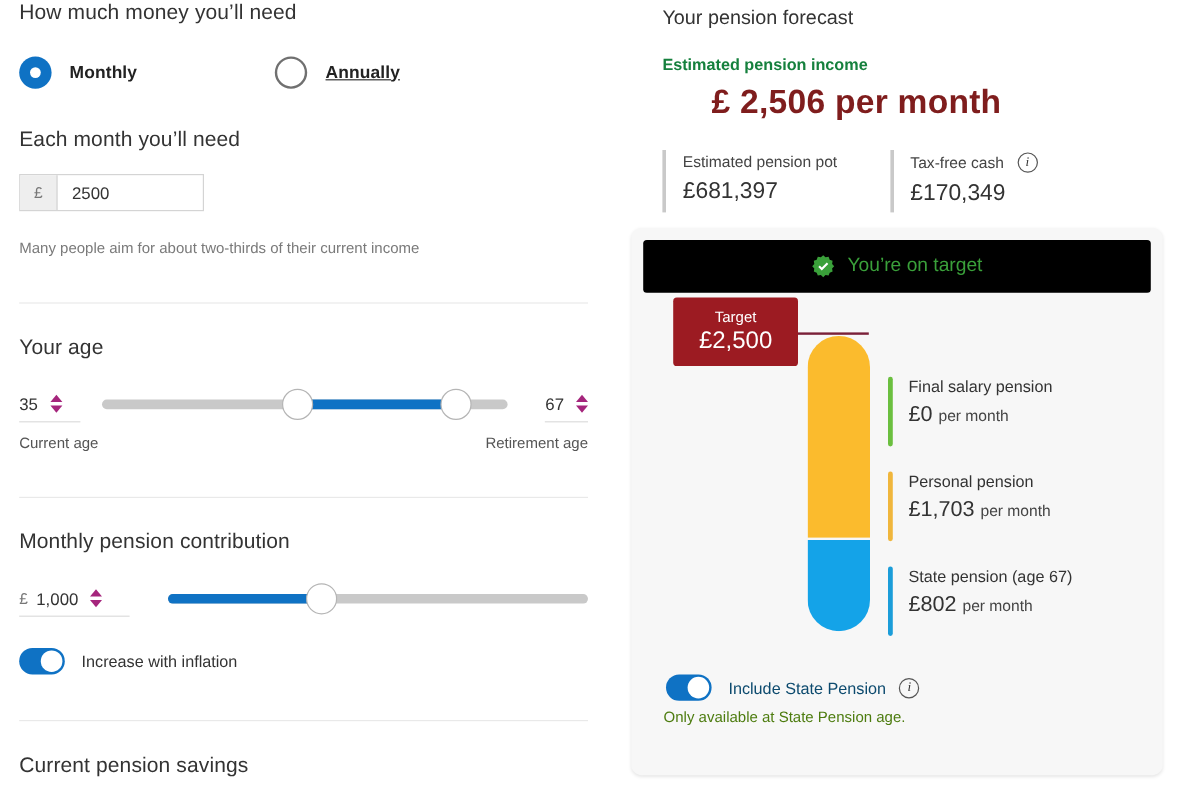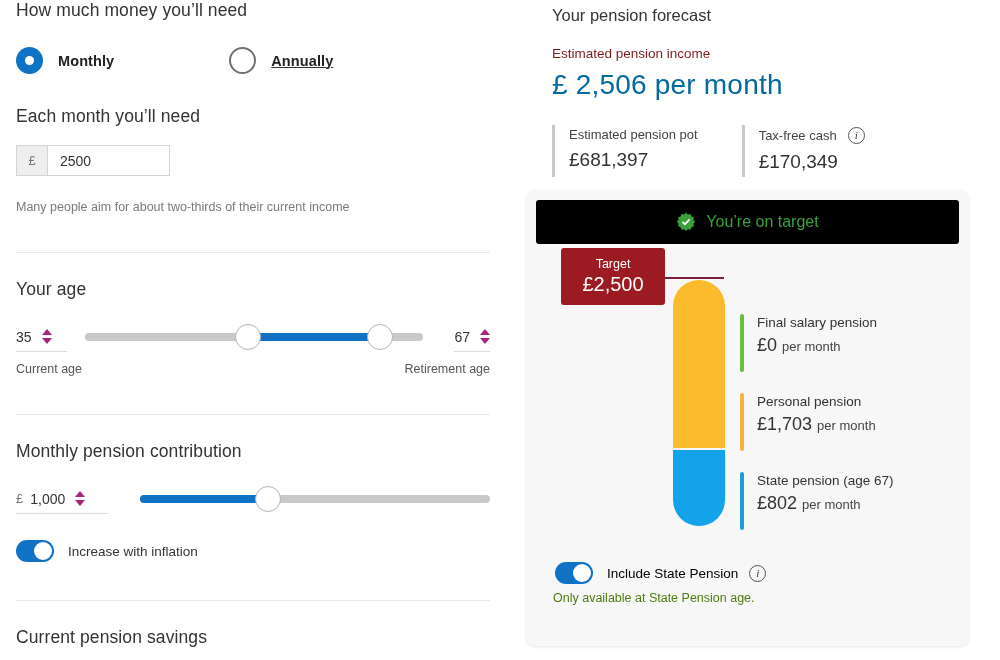--- a/index.html
+++ b/index.html
@@ -199,29 +199,31 @@
     width: 432px;
   }
 
   .forecast-title {
     font-size: 16.5px;
     color: #333333;
     margin-top: 6px;
   }
   .forecast-sub {
     font-size: 13.5px;
-    color: #7f1d1d;
+    color: #15803d;
     margin-top: 21px;
+    font-weight: bold;
   }
   .forecast-big {
     font-size: 28px;
-    color: #0369a1;
+    color: #7f1d1d;
     margin-top: 8px;
-    font-weight: 400;
+    font-weight: 700;
     letter-spacing: .2px;
+    margin-left: 41px;
   }
 
   .stat-row {
     display: flex;
     margin-top: 24px;
   }
   .stat {
     border-left: 3px solid #c9c9c9;
     padding-left: 14px;
     padding-top: 2px;
@@ -339,21 +341,21 @@
   }
 
   .card-toggle-row {
     position: absolute;
     left: 29px; top: 372px;
     display: flex; align-items: center;
   }
   .card-toggle-label {
     margin-left: 14px;
     font-size: 13.5px;
-    color: #000000;
+    color: #0c4a6e;
   }
   .card-note {
     position: absolute;
     left: 27px; top: 401px;
     font-size: 12.5px;
     color: #4d7c0f;
   }
 </style>
 </head>
 <body>

